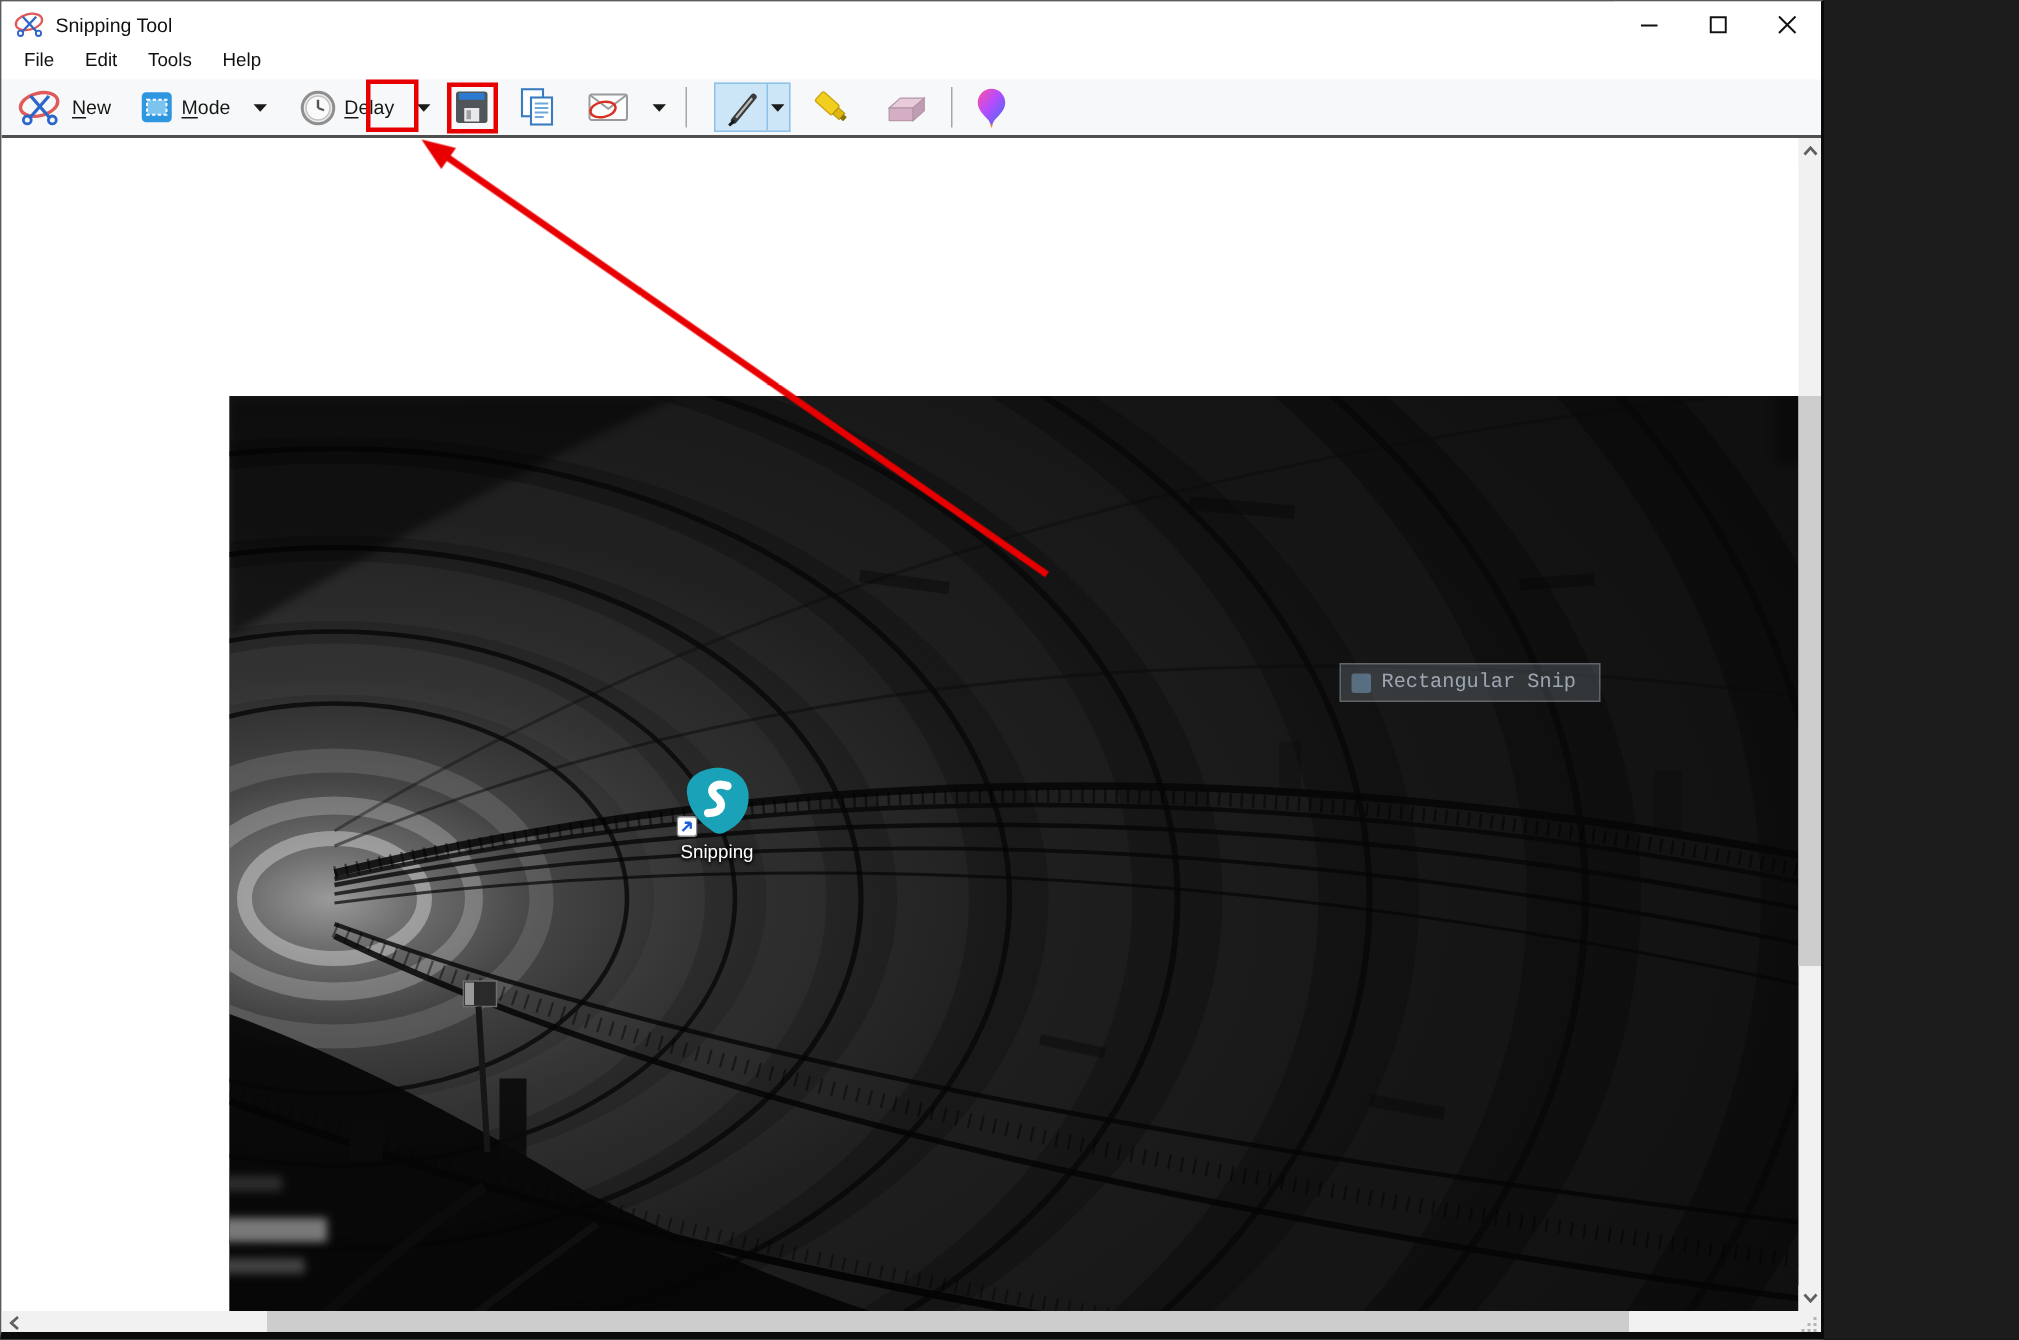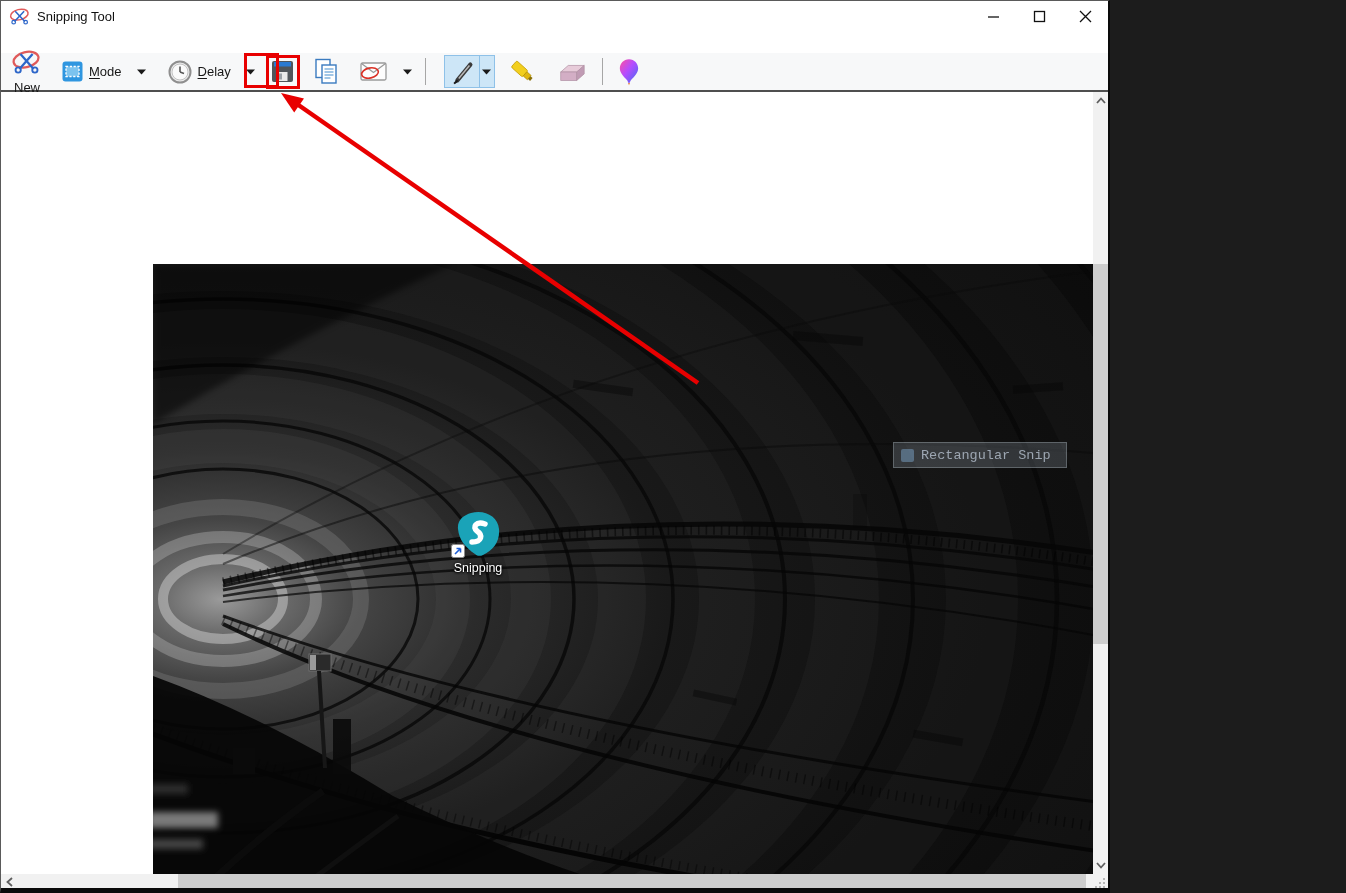--- a/index.html
+++ b/index.html
@@ -1,17 +1,17 @@
 <!DOCTYPE html>
 <html><head>
 <meta charset="utf-8">
 <style>
   html,body{margin:0;padding:0;background:#1c1c1c;}
   *{box-sizing:border-box;font-family:"Liberation Sans",sans-serif;}
-  .window{position:relative;width:1110px;height:893px;background:#ffffff;
+  .window{position:relative;width:1216px;height:893px;background:#ffffff;
     border-left:1px solid #5a5a5a;border-top:1px solid #5a5a5a;
     border-right:2px solid #0a0a0a;border-bottom:5px solid #0a0a0a;overflow:hidden;}
   
   .titlebar{position:absolute;left:0;top:0;right:0;height:30px;background:#fff;display:flex;align-items:center;}
   .title-icon{width:22px;height:18px;margin-left:8px;}
   .title-text{margin-left:6px;font-size:13px;color:#111;}
   .win-controls{position:absolute;right:0;top:0;height:30px;display:flex;}
   .win-btn{width:46px;height:30px;display:flex;align-items:center;justify-content:center;background:#fff;}
   
   .menubar{position:absolute;left:0;top:30px;right:0;height:22px;background:#fff;padding-left:8px;font-size:12.5px;color:#111;}
@@ -79,24 +79,30 @@
           </svg>
       </div>
       <div class="win-btn">
         <svg width="13" height="13" viewBox="0 0 13 13">
             <path d="M1 1 L12 12 M12 1 L1 12" stroke="#111" stroke-width="1.3"></path>
           </svg>
       </div>
     </div>
   </div>
 
+  <div class="menubar">
+    <span class="menu-item">File</span>
+    <span class="menu-item">Edit</span>
+    <span class="menu-item">Tools</span>
+    <span class="menu-item">Help</span>
+  </div>
 
   <div class="toolbar">
 
-    <div class="tb-btn" style="margin-left:2px;flex-direction:column;">
+    <div class="tb-btn" style="margin-left:2px;">
       <svg width="30" height="25" viewBox="0 0 32 26">
         <ellipse cx="15" cy="11" rx="13.5" ry="8" fill="none" stroke="#e05a5a" stroke-width="2.4" transform="rotate(-14 15 11)"></ellipse>
         <line x1="9" y1="5" x2="23" y2="21" stroke="#2d66c9" stroke-width="2.4"></line>
         <line x1="22" y1="5" x2="8" y2="21" stroke="#2d66c9" stroke-width="2.4"></line>
         <circle cx="6.6" cy="22" r="2.8" fill="none" stroke="#2d66c9" stroke-width="2"></circle>
         <circle cx="24.4" cy="22" r="2.8" fill="none" stroke="#2d66c9" stroke-width="2"></circle>
       </svg>
       <span><span class="u">N</span><span>ew</span></span>
     </div>
 

